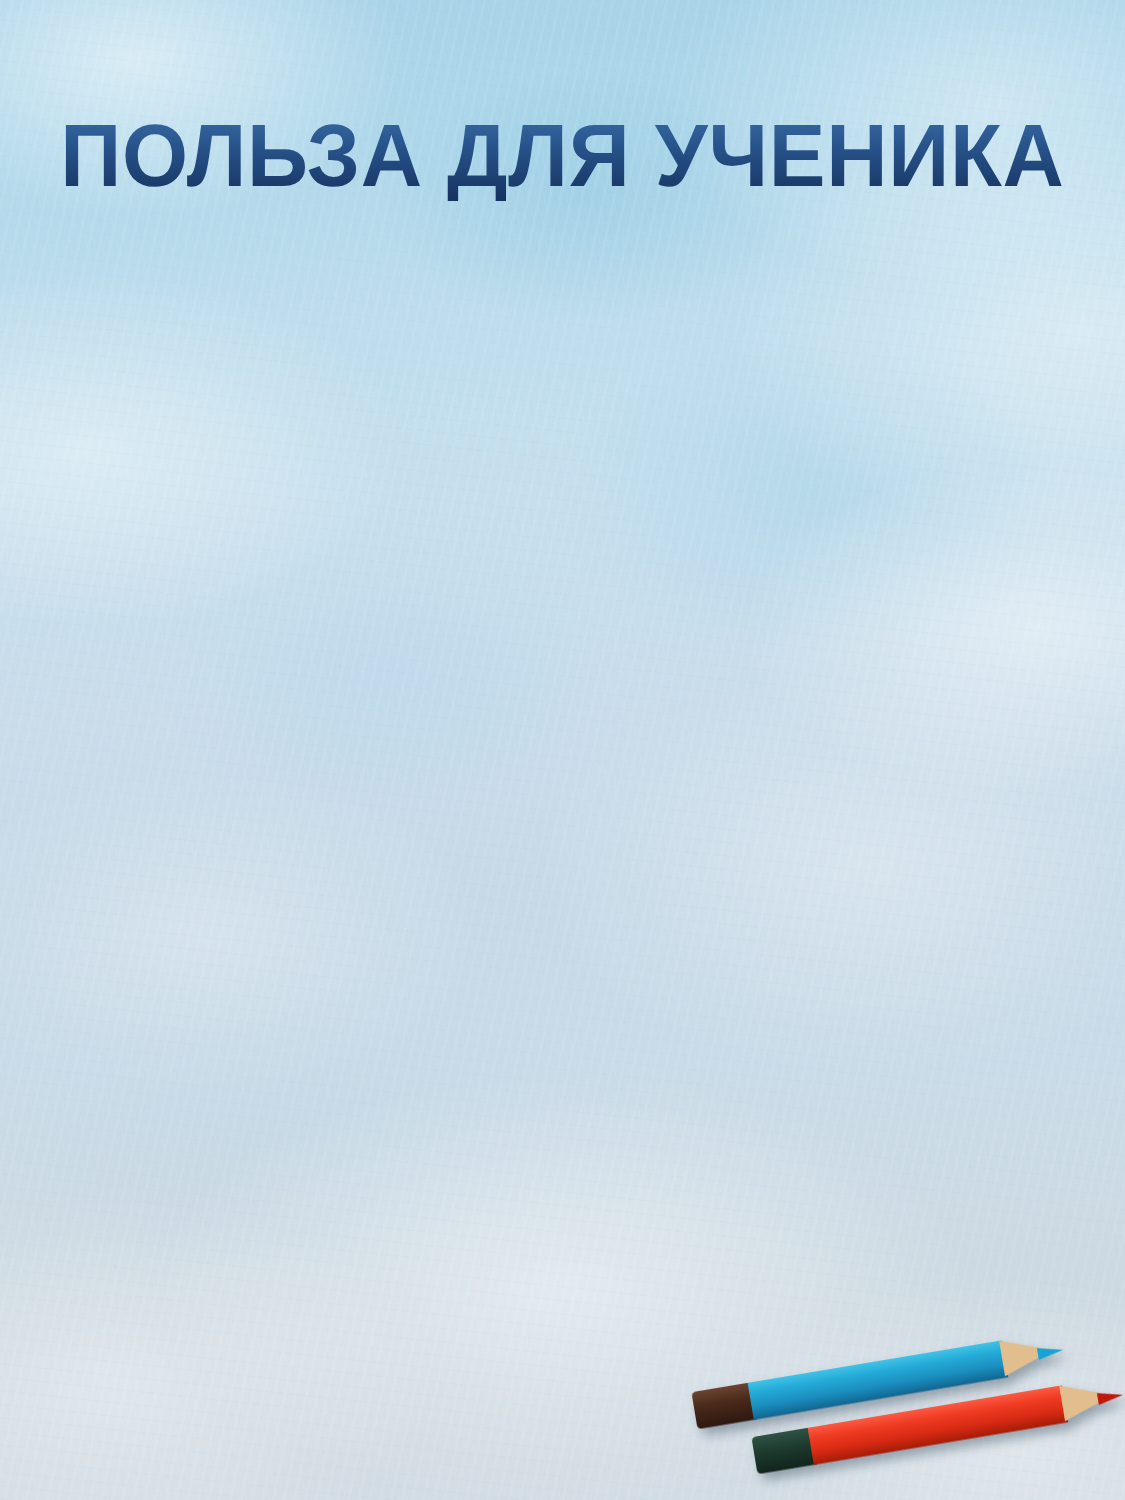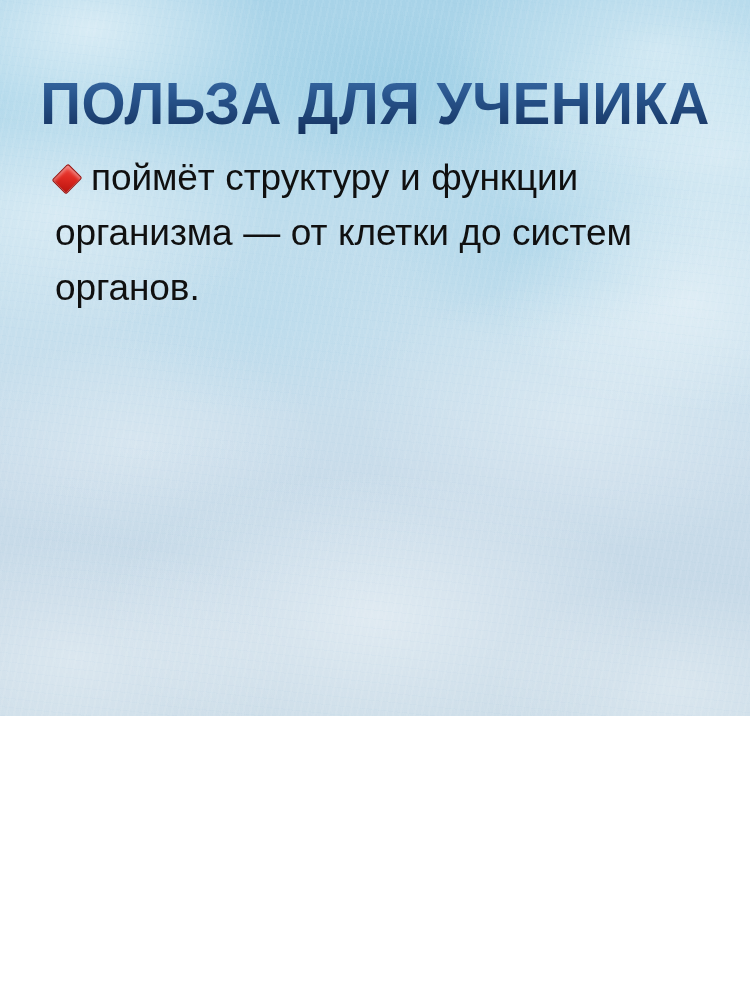--- a/index.html
+++ b/index.html
@@ -5,21 +5,21 @@
 <style>
   html, body {
     margin: 0;
     padding: 0;
     background: #ffffff;
   }
 
   #poster {
     position: relative;
     width: 750px;
-    height: 716px;
+    height: 1000px;
     overflow: hidden;
     font-family: "Liberation Sans", "DejaVu Sans", sans-serif;
     
     background:
       linear-gradient(to bottom,
         #a8d3e8 0px,
         #aed7ea 90px,
         #bcdcec 200px,
         #c6dfed 330px,
         #c9dcea 470px,
@@ -200,23 +200,20 @@
 
   <div class="wash wash-a"></div>
   <div class="wash wash-b"></div>
   <div class="wash wash-c"></div>
   <div class="wash wash-grain"></div>
 
   <h1 class="title">ПОЛЬЗА ДЛЯ УЧЕНИКА</h1>
 
   <div class="bullets">
 
-    <p class="bullet">
-      <span class="diamond"></span><span>поймёт структуру и функции организма — от клетки до систем органов.</span>
-    </p>
 
 
 
   </div>
 
   <div class="pencils">
     <div class="pencil pencil-blue">
       <span class="cap"></span>
       <span class="body"></span>
       <span class="wood"></span>

